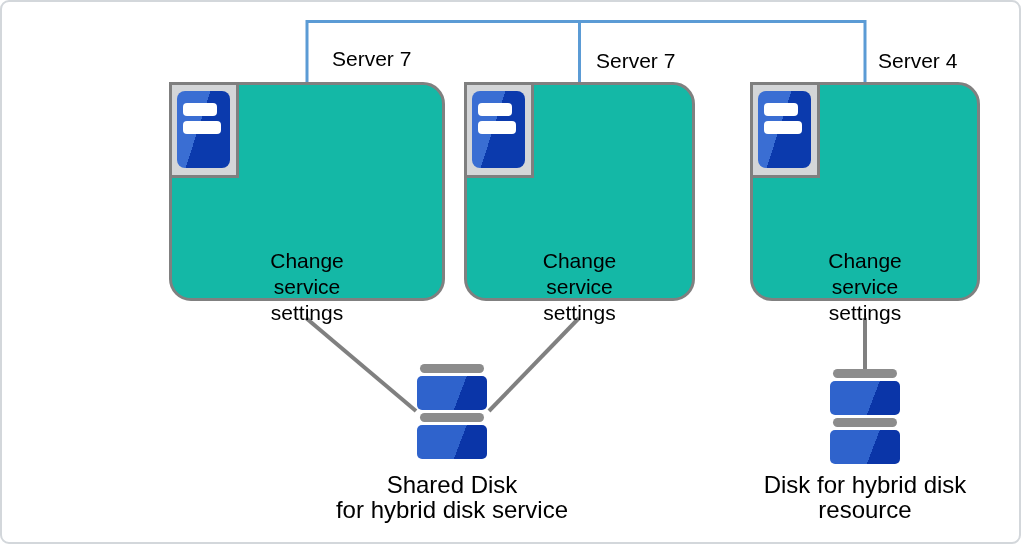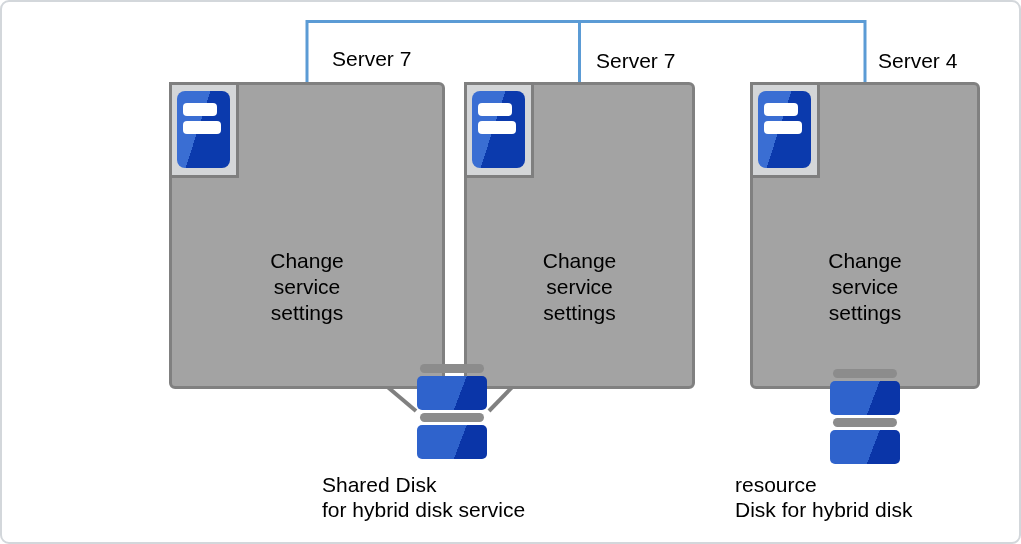--- a/index.html
+++ b/index.html
@@ -21,24 +21,24 @@
   .wire-gray{stroke:var(--connector-gray,#808080);stroke-width:4;fill:none;}
 
   .server-label{
     position:absolute;
     font-size:21px;line-height:22px;
     white-space:nowrap;
   }
 
   .server-box{
     position:absolute;
-    top:80px;height:307px;
-    background:#a3a3a3;
+    top:80px;height:219px;
+    background:#14b8a6;
     border:3px solid var(--box-border,#808080);
-    border-radius:6px;
+    border-radius:22px;
   }
 
   .icon-plate{
     position:absolute;left:-3px;top:-3px;
     width:70px;height:96px;
     background:var(--icon-plate,#d4d6d8);
     border:3px solid var(--icon-border,#7f7f7f);
   }
   .server-body{
     position:relative;
@@ -65,21 +65,22 @@
   }
   .disk-bar + .disk-body, .disk-body + .disk-bar{margin-top:3px;}
   .disk-body{
     width:70px;height:34px;
     border-radius:5px;
     background:linear-gradient(111deg, var(--disk-blue-light,#2f63cc) 60%, var(--disk-blue-dark,#0a35a8) 60%);
   }
 
   .disk-caption{
     position:absolute;top:470px;width:260px;
-    font-size:21px;line-height:25px;
+    text-align:center;
+    font-size:24px;line-height:25px;
   }
 </style>
 </head>
 <body>
 
 <div class="canvas">
 
   <svg class="wires" width="1021" height="544" viewBox="0 0 1021 544" xmlns="http://www.w3.org/2000/svg">
     <polyline class="wire-blue" points="305,80 305,19.5 863,19.5 863,80"></polyline>
     <line class="wire-blue" x1="577.5" y1="19.5" x2="577.5" y2="80"></line>
@@ -145,17 +146,17 @@
     <div>for hybrid disk service</div>
   </div>
 
   <div class="disk" style="left:828px;top:367px">
     <div class="disk-bar"></div>
     <div class="disk-body"></div>
     <div class="disk-bar"></div>
     <div class="disk-body"></div>
   </div>
   <div class="disk-caption" style="left:733px">
+    <div>Disk for hybrid disk</div>
     <div>resource</div>
-    <div>Disk for hybrid disk</div>
   </div>
 
 </div>
 
 </body></html>

